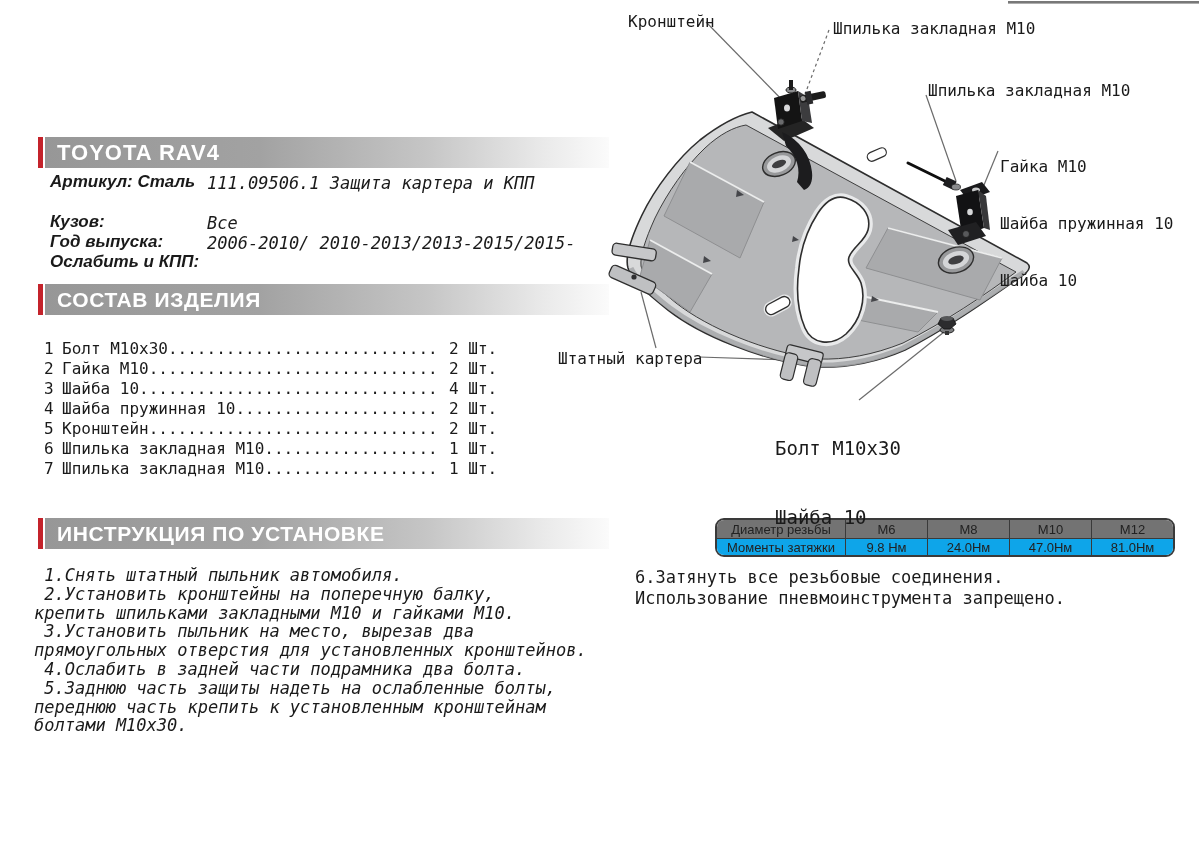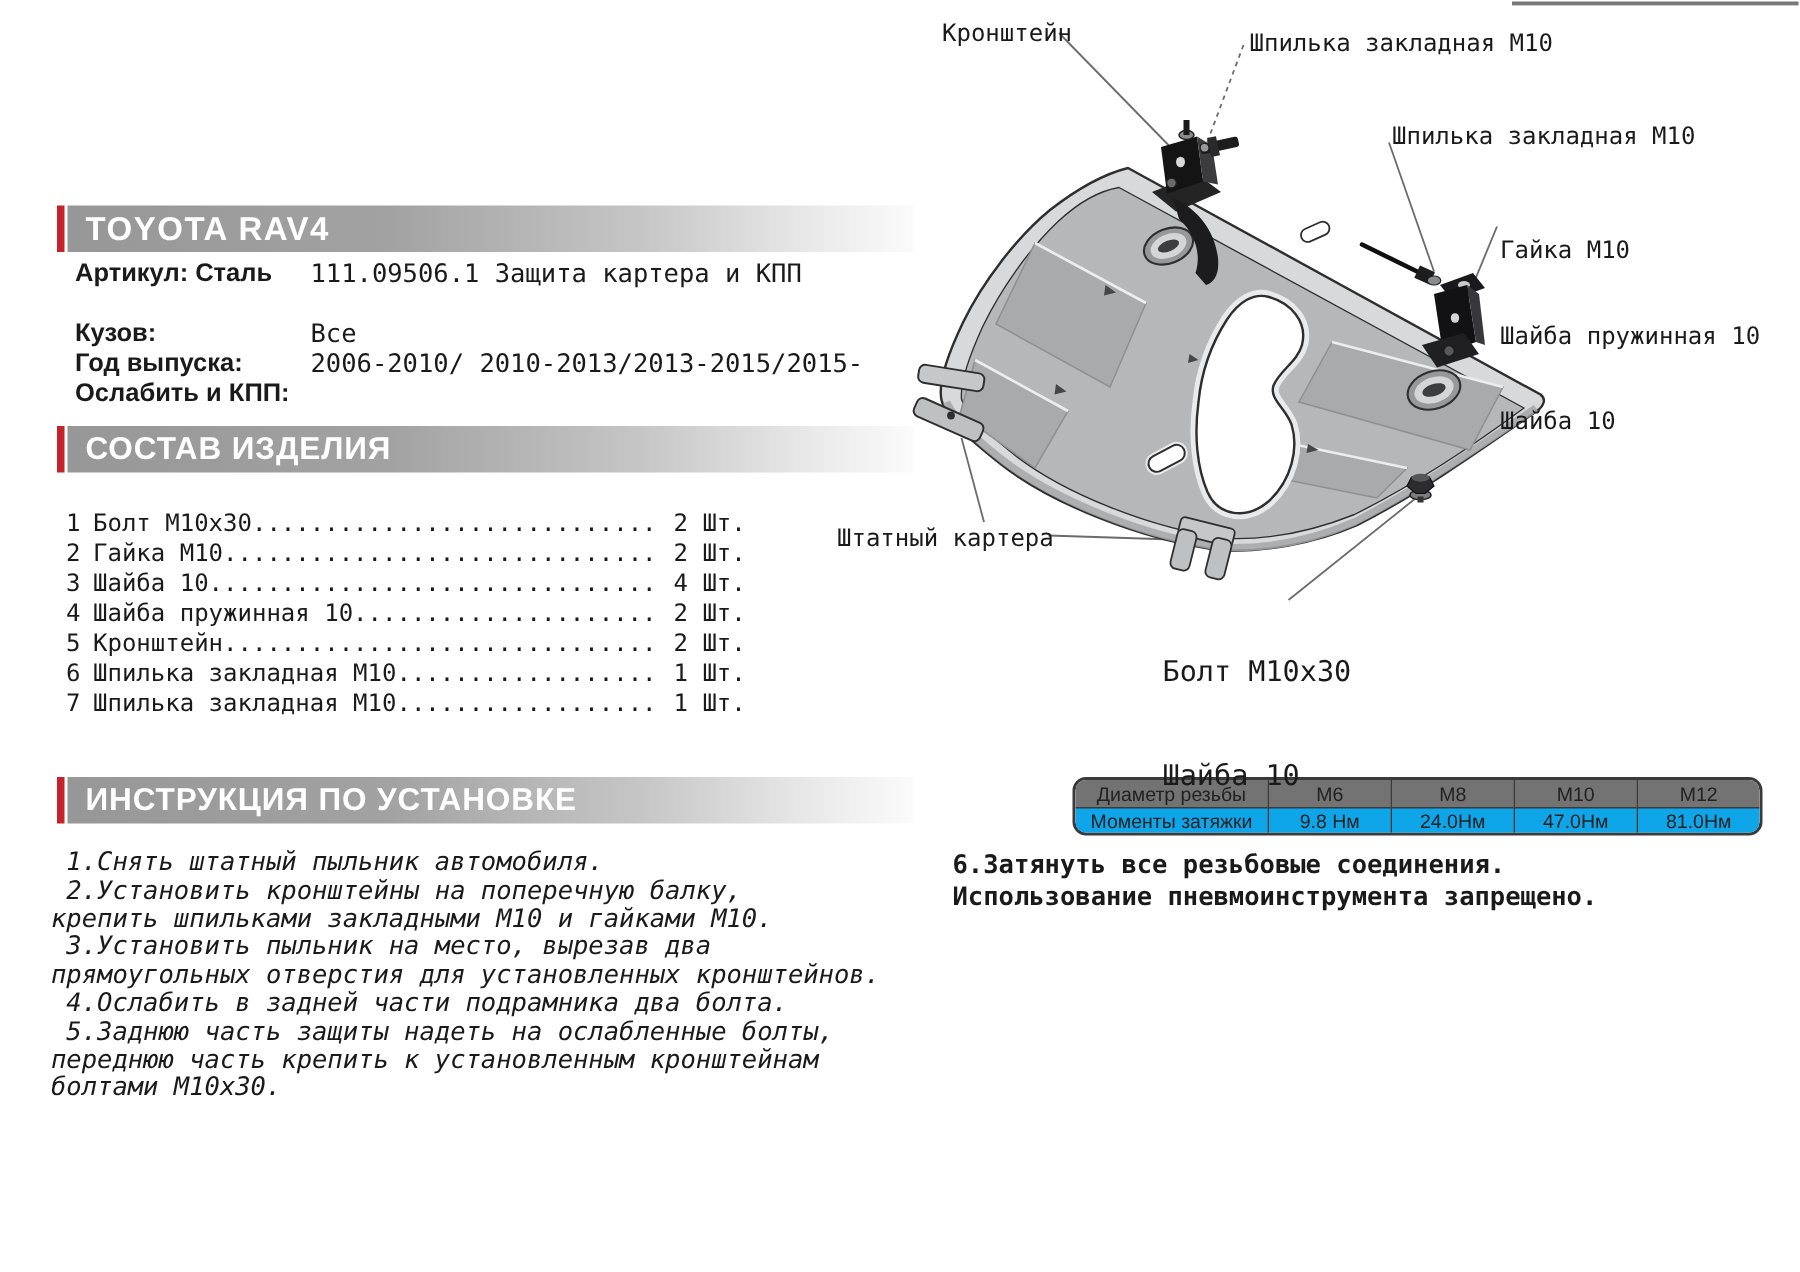--- a/index.html
+++ b/index.html
@@ -9,35 +9,35 @@
   .bar{position:absolute;left:38px;width:571px;height:31px;}
   .bar .red{position:absolute;left:0;top:0;width:4.5px;height:31px;background:#c4232b;}
   .bar .grad{position:absolute;left:7px;top:0;width:564px;height:31px;
      background:linear-gradient(90deg,#979797 0%,#a2a2a2 38%,#c6c6c6 68%,#e9e9e9 88%,#fbfbfb 100%);}
   .bar .bt{position:absolute;left:19px;top:0;height:31px;line-height:31px;
      font-family:"Liberation Sans",sans-serif;font-weight:bold;color:#ffffff;
      font-size:21px;letter-spacing:0.6px;white-space:pre;}
   .bar1{top:137px;} .bar2{top:284px;} .bar3{top:518px;}
   .bar1 .bt{font-size:22px;letter-spacing:1px;text-align:center;}
   
-  .spec-row{position:absolute;left:50px;height:20px;white-space:pre;}
+  .spec-row{position:absolute;left:50px;height:20px;white-space:pre;font-style:italic;}
   .spec-label{position:absolute;left:0;top:0;font-family:"Liberation Sans",sans-serif;
      font-weight:bold;font-size:17px;white-space:pre;}
   .spec-value{position:absolute;left:157px;top:1px;font-size:17px;white-space:pre;}
   
   .parts{position:absolute;left:44px;top:339px;width:470px;font-size:16px;}
   .part-row{position:relative;display:flex;width:396px;height:20px;line-height:20px;}
   .pnum{flex:none;width:18px;}
   .pname{flex:none;white-space:pre;}
   .leader{flex:1 1 auto;overflow:hidden;white-space:nowrap;}
   .pqty{position:absolute;left:405px;top:0;white-space:pre;}
   
   .instr-left{position:absolute;left:34px;top:566px;font-size:17px;line-height:18.8px;}
   .instr-left div{white-space:pre;font-style:italic;}
-  .instr-right{position:absolute;left:635px;top:567px;font-size:17px;line-height:21px;font-weight:bold;}
+  .instr-right{position:absolute;left:635px;top:567px;font-size:17px;line-height:21px;}
   .instr-right div{white-space:pre;}
   
   .ttable{position:absolute;left:715px;top:518px;width:460px;height:39px;
      border:2px solid #3a3a3a;border-radius:9px;overflow:hidden;box-sizing:border-box;
      font-family:"Liberation Sans",sans-serif;font-size:13px;color:#222;}
   .tt-row{display:grid;grid-template-columns:128px 82px 82px 82px 82px;height:18px;}
   .tt-row.r1 .tt-cell{background:#737373;}
   .tt-row.r2 .tt-cell{background:#0ea5e9;border-top:1.5px solid #3a3a3a;}
   .tt-cell{display:flex;align-items:center;justify-content:center;border-left:1.5px solid #3a3a3a;
      white-space:pre;box-sizing:border-box;}

